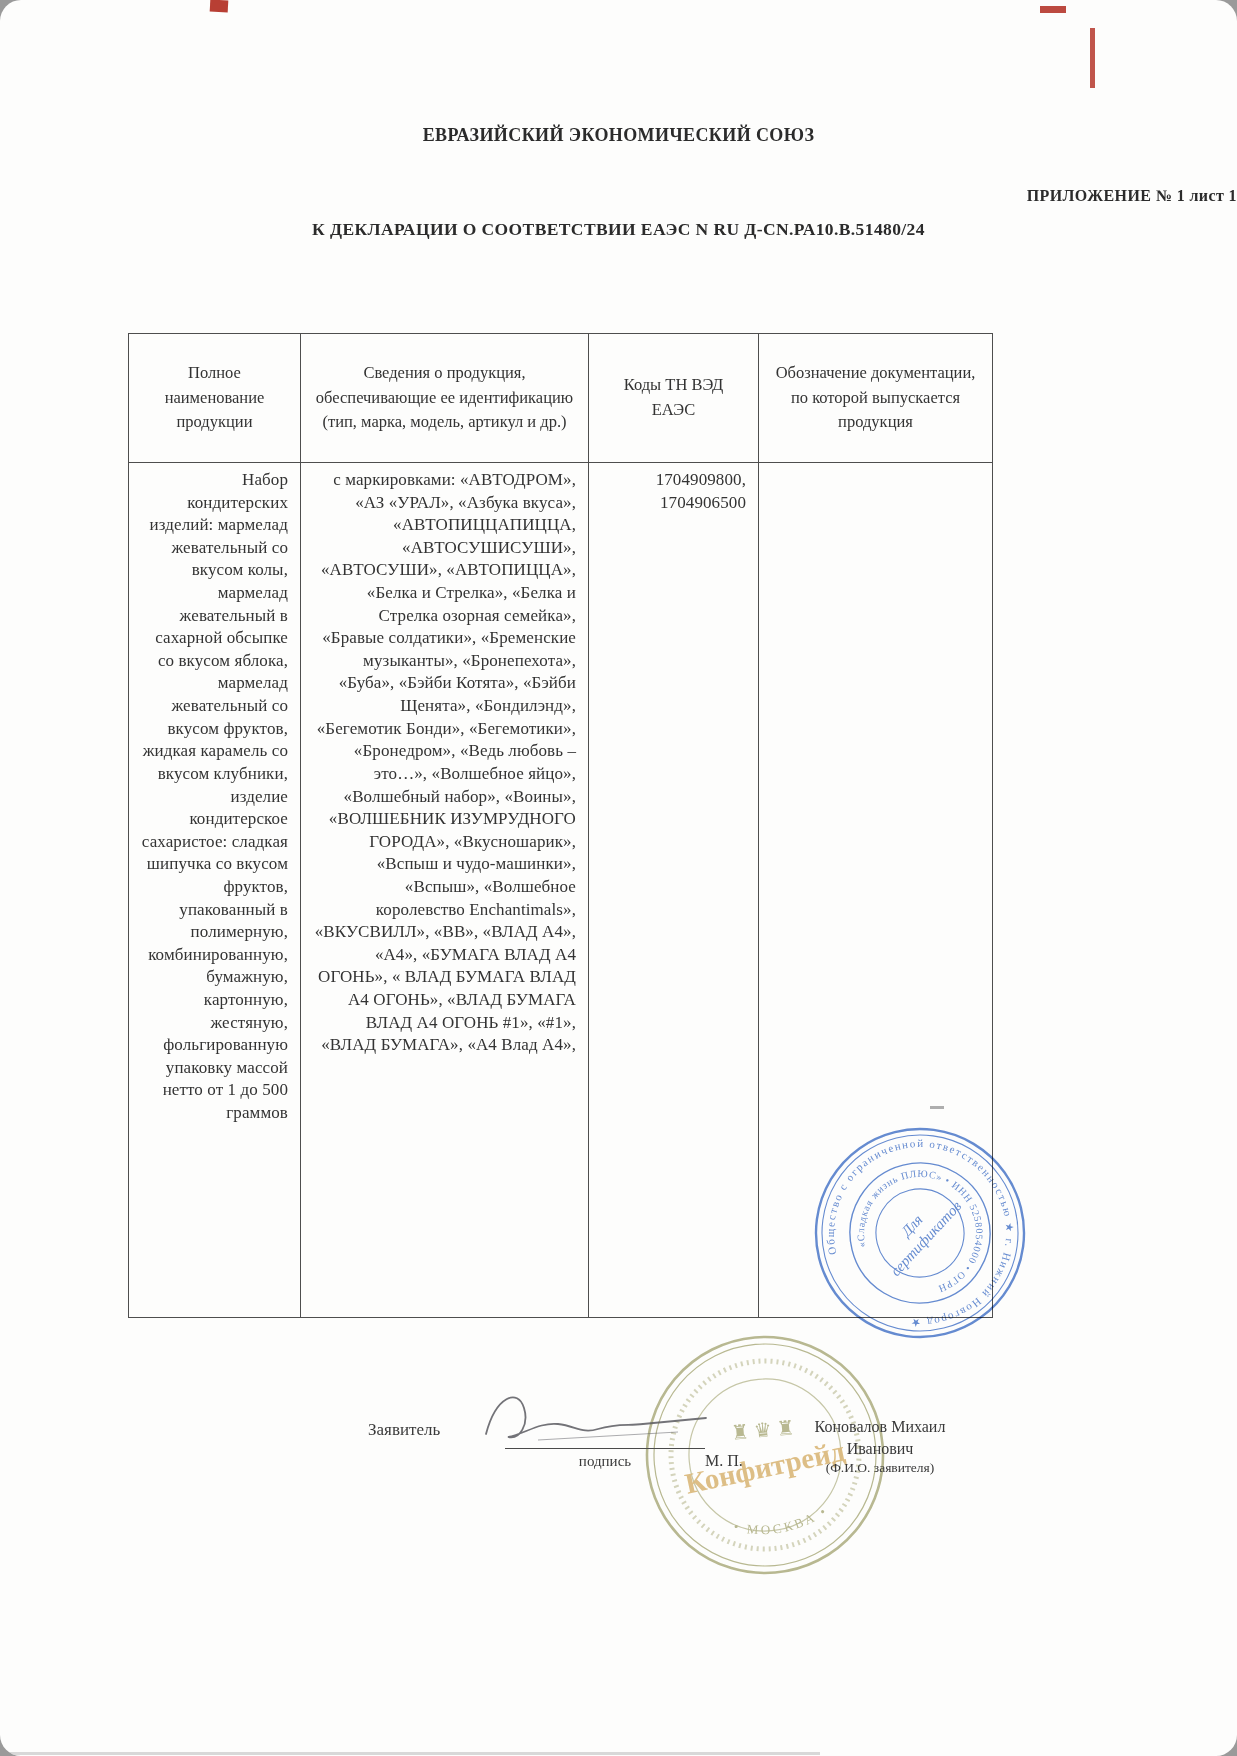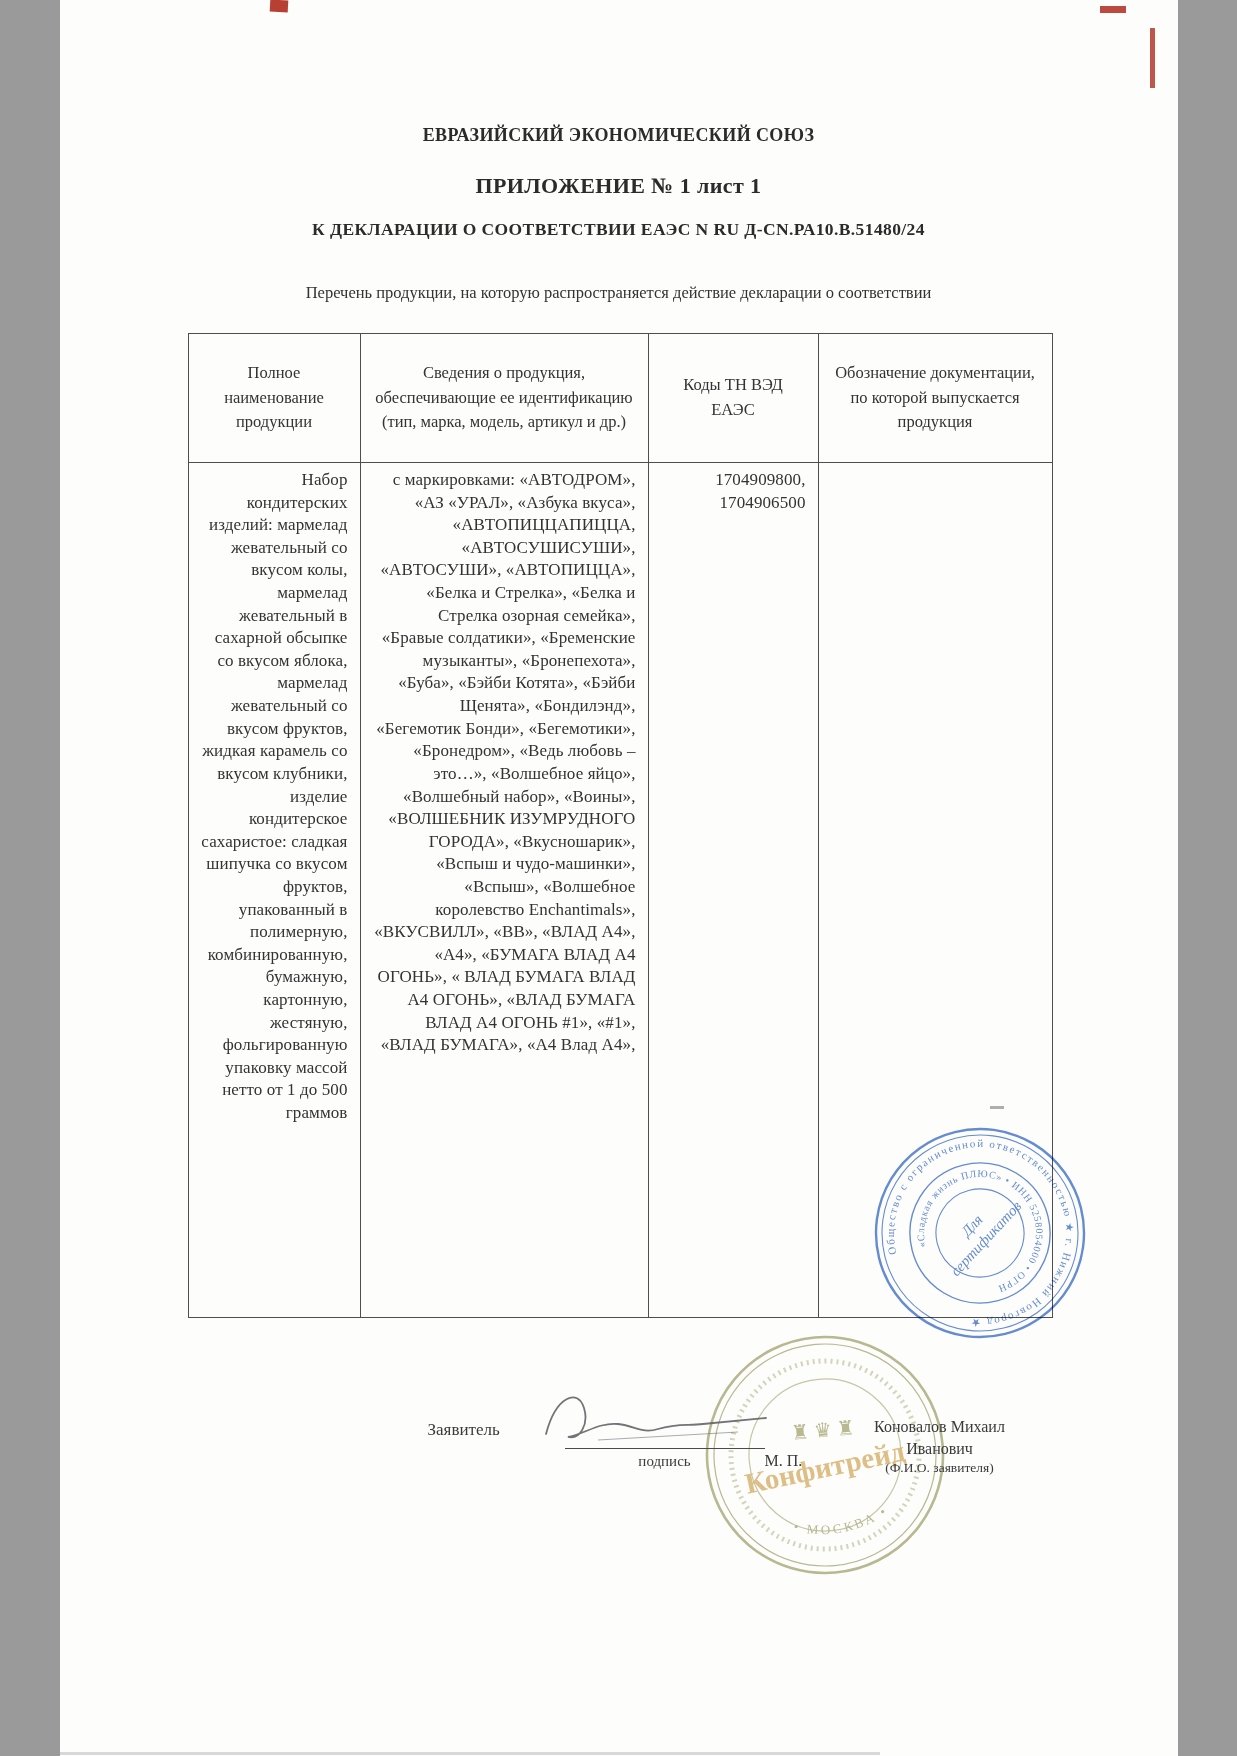--- a/index.html
+++ b/index.html
@@ -1,31 +1,32 @@
 <!DOCTYPE html>
 <html><head>
 <meta charset="utf-8">
 <style>
   html,body{margin:0;padding:0;background:#9a9a9a;}
   .page{
     position:relative;
-    width:1118px;height:1756px;
+    width:1237px;height:1756px;
     margin:0 auto;
     background:#fdfdfc;
     overflow:hidden;
     font-family:"Liberation Serif", serif;
     color:#333;
+    border-radius:21px;
   }
   .center-line{
     position:absolute;left:0;width:100%;
     text-align:center;font-weight:700;color:#2b2b2b;
     letter-spacing:0.4px;
   }
   .title1{top:125px;font-size:18px;}
-  .title2{top:173px;font-size:22px;}
+  .title2{top:187px;font-size:16px;text-align:right;}
   .title3{top:219px;font-size:17.5px;}
   .intro{
     position:absolute;left:0;width:100%;top:283px;
     text-align:center;font-weight:400;font-size:16.5px;color:#333;
   }
   table.decl{
     position:absolute;left:128px;top:333px;width:864px;
     border-collapse:collapse;table-layout:fixed;
     font-size:17px;color:#333;
   }
@@ -73,21 +74,20 @@
 
   <div class="artifact art-red" style="left:210px;top:0;width:18px;height:12px;opacity:.9;transform:rotate(3deg);"></div>
   <div class="artifact art-red" style="left:1040px;top:6px;width:26px;height:7px;opacity:.85;"></div>
   <div class="artifact art-red" style="left:1090px;top:28px;width:5px;height:60px;opacity:.8;"></div>
   <div class="artifact" style="left:930px;top:1106px;width:14px;height:3px;background:#9a9a9a;opacity:.8;"></div>
   <div class="artifact" style="left:0;top:1752px;width:820px;height:3px;background:#b9b9b9;opacity:.55;"></div>
 
   <div class="center-line title1">ЕВРАЗИЙСКИЙ ЭКОНОМИЧЕСКИЙ СОЮЗ</div>
   <div class="center-line title2">ПРИЛОЖЕНИЕ № 1 лист 1</div>
   <div class="center-line title3">К ДЕКЛАРАЦИИ О СООТВЕТСТВИИ ЕАЭС N RU Д-CN.РА10.В.51480/24</div>
-  <div class="intro">Перечень продукции, на которую распространяется действие декларации о соответствии</div>
 
   <table class="decl">
     <colgroup>
         <col class="c1">
         <col class="c2">
         <col class="c3">
         <col class="c4">
       </colgroup>
     <tbody>
         <tr>

